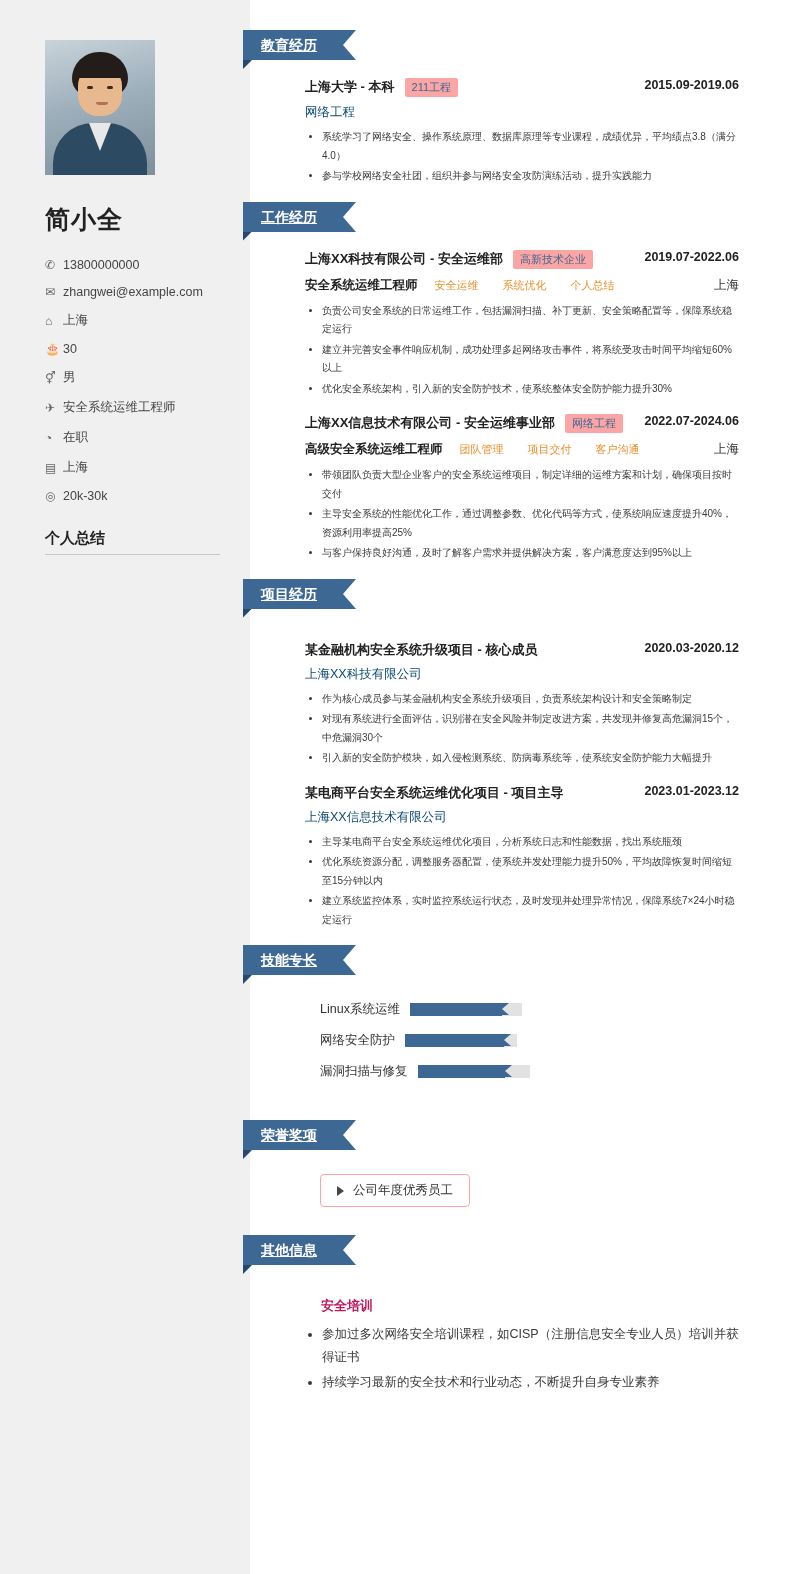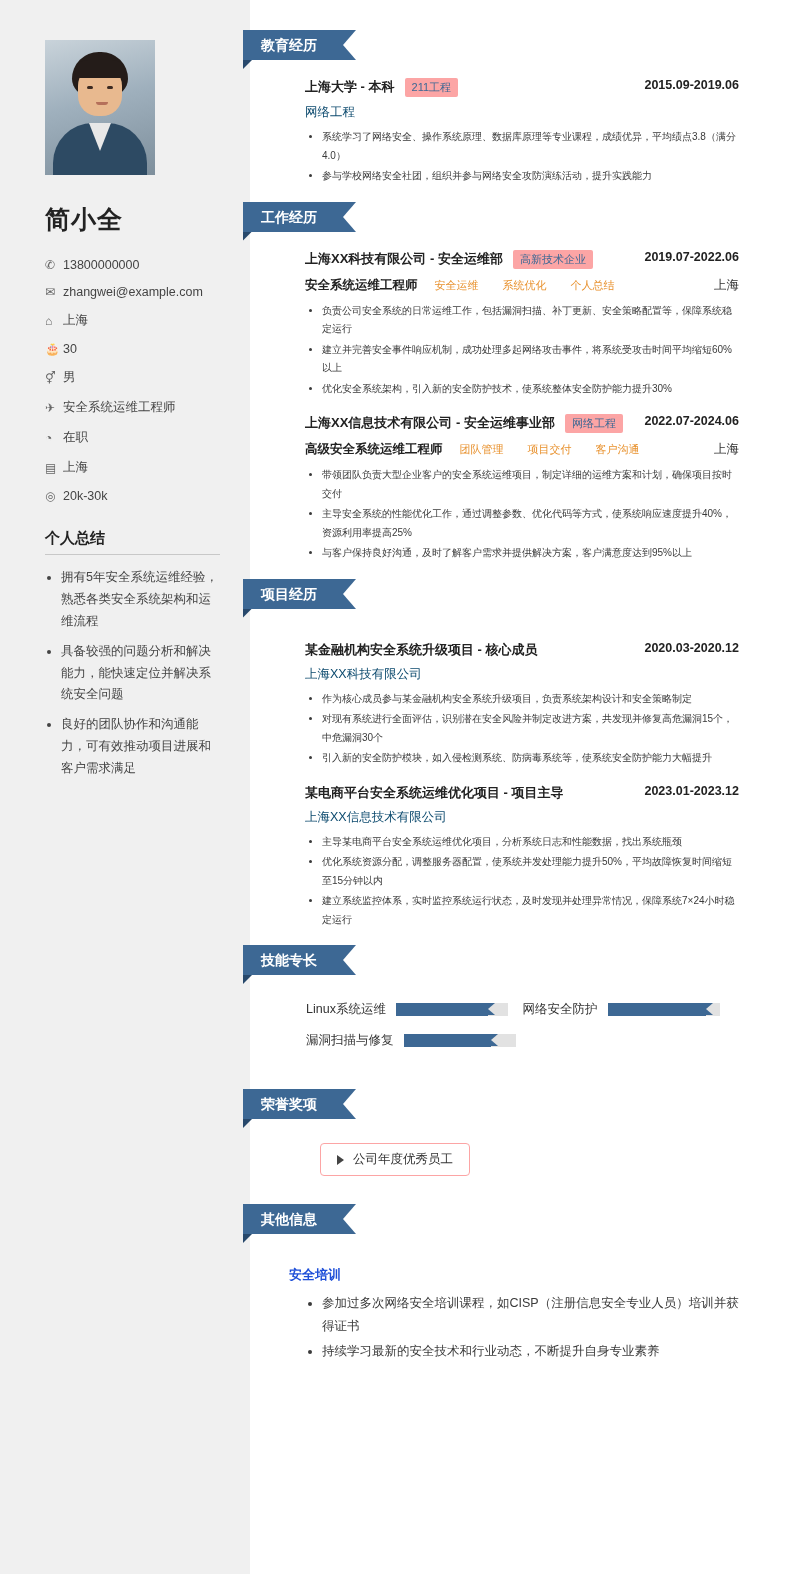--- a/index.html
+++ b/index.html
@@ -144,20 +144,21 @@
     position: absolute;
     left: 0; top: 0;
     height: 30px;
     background: #3d6894;
     color: #fff;
     font-size: 14px;
     font-weight: bold;
     padding: 0 26px 0 18px;
     line-height: 30px;
     display: inline-block;
+    text-decoration: underline;
   }
   .ribbon::after {
     content: "";
     position: absolute;
     right: -13px; top: 0;
     border-top: 15px solid #3d6894;
     border-bottom: 15px solid #3d6894;
     border-right: 13px solid transparent;
   }
   .ribbon-tail {
@@ -216,25 +217,26 @@
   }
   .entry ul { margin: 0; padding-left: 17px; }
   .entry ul li {
     font-size: 10px;
     line-height: 1.85;
     color: #3a3a3a;
     margin-bottom: 2px;
   }
   
   .skills {
-    padding-left: 56px;
+    padding-left: 70px;
     display: flex;
     flex-wrap: wrap;
     margin-top: 26px;
     margin-bottom: 26px;
+    flex-direction: column;
   }
   .skill {
     width: 50%;
     display: flex;
     align-items: center;
     margin-bottom: 14px;
   }
   .skill-name {
     font-size: 12.5px;
     color: #333;
@@ -275,23 +277,23 @@
   .honor-chip .play {
     width: 0; height: 0;
     border-left: 7px solid #444;
     border-top: 5px solid transparent;
     border-bottom: 5px solid transparent;
     margin-right: 9px;
   }
   .other-head {
     font-size: 13px;
     font-weight: bold;
-    color: #1d4ed8;
+    color: #be185d;
     margin-bottom: 8px;
-    padding-left: 39px;
+    padding-left: 71px;
   }
   .other-body { padding-left: 55px; }
   .other-body ul { margin: 0; padding-left: 17px; }
   .other-body ul li {
     font-size: 12.5px;
     line-height: 1.85;
     color: #3a3a3a;
     margin-bottom: 2px;
   }
   .spacer-top { height: 14px; }
@@ -349,25 +351,20 @@
         <span class="tx">上海</span>
       </li>
       <li class="info-item">
         <span class="ic">◎</span>
         <span class="tx">20k-30k</span>
       </li>
     </ul>
 
     <h2 class="side-title">个人总结</h2>
     <hr class="side-rule">
-    <ul class="bullets">
-      <li>拥有5年安全系统运维经验，熟悉各类安全系统架构和运维流程</li>
-      <li>具备较强的问题分析和解决能力，能快速定位并解决系统安全问题</li>
-      <li>良好的团队协作和沟通能力，可有效推动项目进展和客户需求满足</li>
-    </ul>
   </aside>
 
   <main class="main">
 
     <section class="section">
       <div class="ribbon-wrap">
         <span class="ribbon">教育经历</span>
         <span class="ribbon-tail"></span>
       </div>
       <div class="entry">

